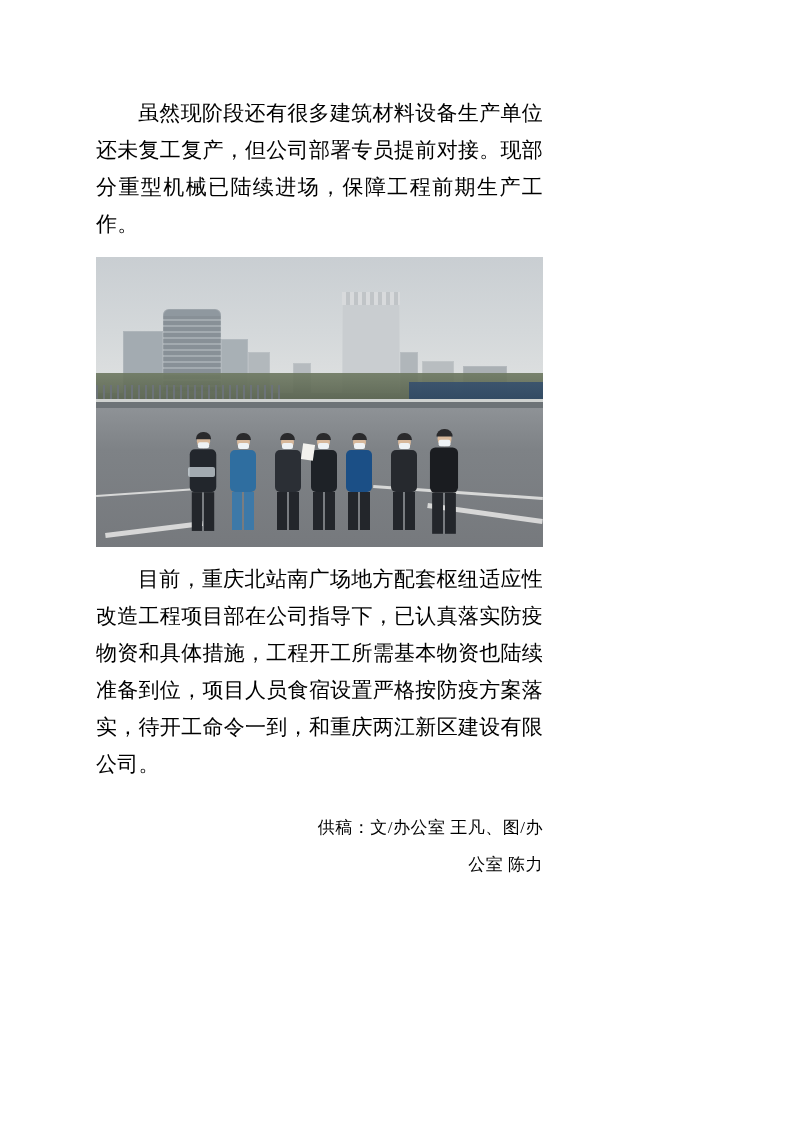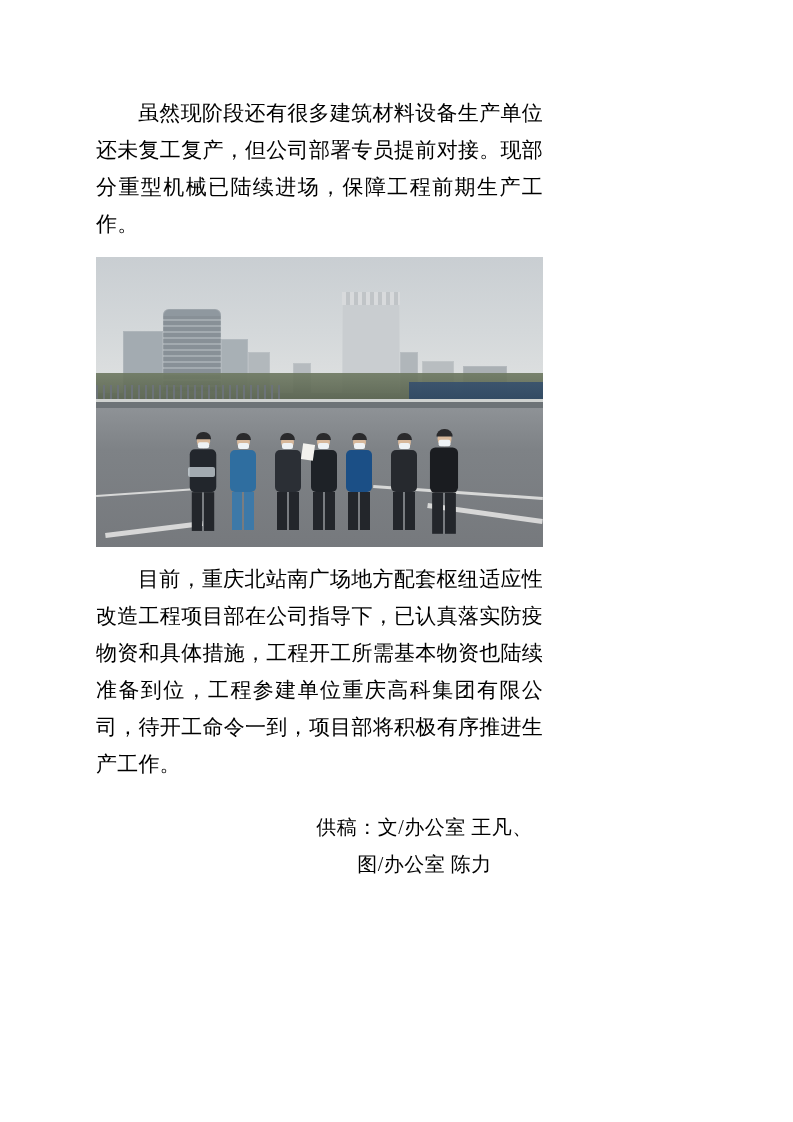--- a/index.html
+++ b/index.html
@@ -148,24 +148,24 @@
   .p7 .torso { background: #1a1c20; }
   .paper {
     position: absolute; width: 12px; height: 16px; background: #f3f2ee;
     left: 46%; bottom: 30%; transform: rotate(8deg);
   }
   .hivis {
     position: absolute; left: 20.5%; bottom: 24%; width: 27px; height: 10px;
     background: #cfd8de; opacity: .75; border-radius: 2px;
   }
   .signature {
-    font-size: 20px;
+    font-size: 17px;
     line-height: 37px;
     margin: 26px 0 4px 0;
-    text-align: center;
+    text-align: right;
     padding-left: 210px;
     letter-spacing: 0.5px;
   }
 </style>
 </head>
 <body>
 
 <div class="page">
 
   <p class="para">虽然现阶段还有很多建筑材料设备生产单位还未复工复产，但公司部署专员提前对接。现部分重型机械已陆续进场，保障工程前期生产工作。</p>
@@ -249,16 +249,16 @@
         <div class="head">
             <div class="hair"></div>
             <div class="mask"></div>
           </div>
         <div class="torso"></div>
           <div class="legs"></div>
       </div>
     </div>
   </div>
 
-  <p class="para">目前，重庆北站南广场地方配套枢纽适应性改造工程项目部在公司指导下，已认真落实防疫物资和具体措施，工程开工所需基本物资也陆续准备到位，工程参建单位重庆高科集团有限公司，待开工命令一到，项目部将积极有序推进生产工作。</p>
+  <p class="para">目前，重庆北站南广场地方配套枢纽适应性改造工程项目部在公司指导下，已认真落实防疫物资和具体措施，工程开工所需基本物资也陆续准备到位，项目人员食宿设置严格按防疫方案落实，待开工命令一到，和重庆两江新区建设有限公司。</p>
 
   <p class="signature">供稿：文/办公室 王凡、图/办公室 陈力</p>
 </div>
 
 </body></html>

